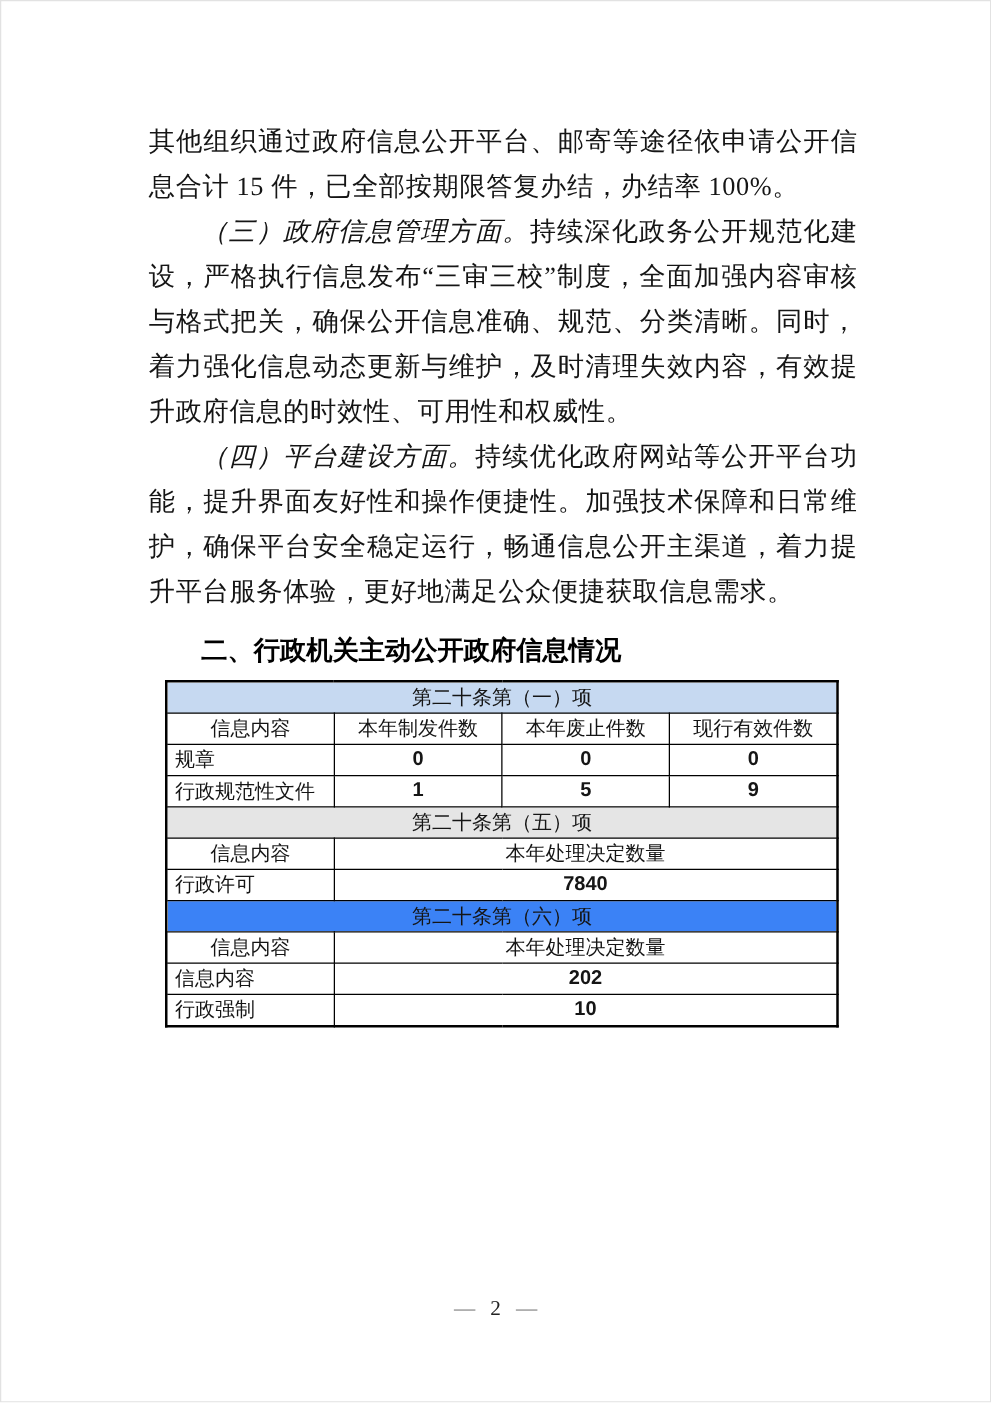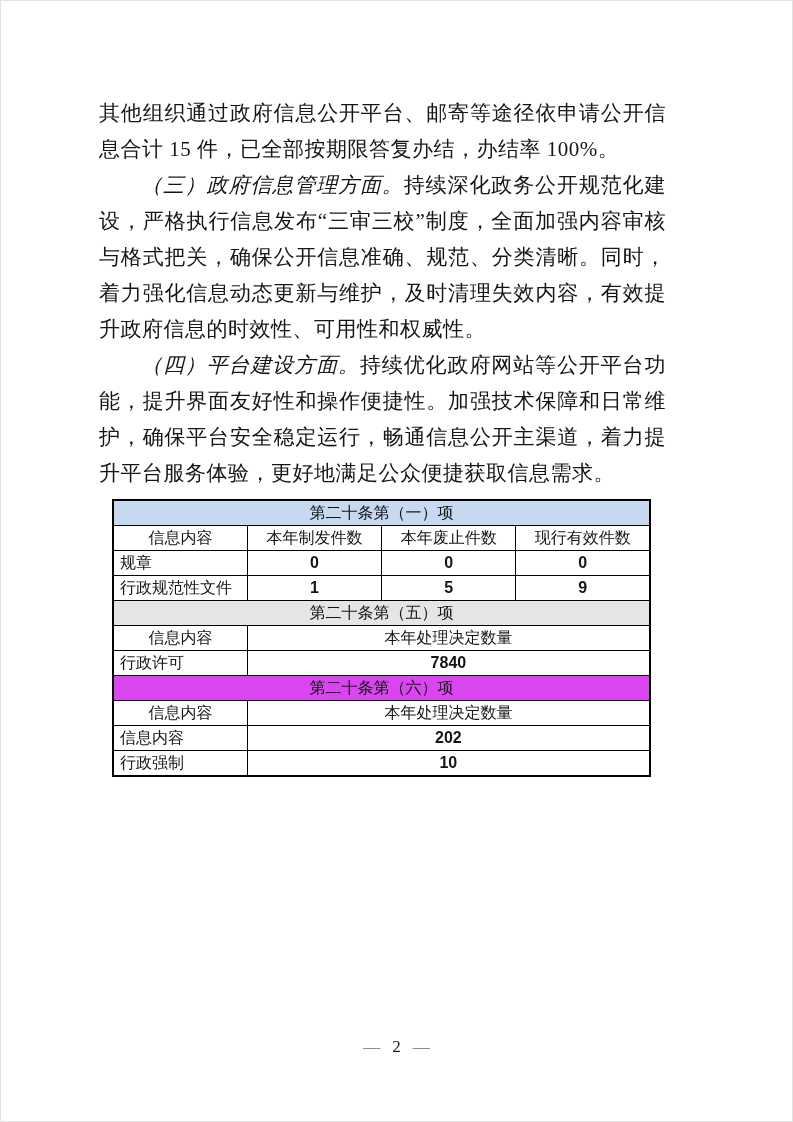--- a/index.html
+++ b/index.html
@@ -6,21 +6,21 @@
   .page {
     position:relative;
     width:793px; height:1122px;
     box-sizing:border-box;
     background:#ffffff;
     border:1px solid #e2e2e2;
     font-family:"Liberation Serif","DejaVu Serif",serif;
     color:#151515;
     overflow:hidden;
   }
-  .content { position:absolute; left:98px; top:94px; width:567px; }
+  .content { position:absolute; left:118px; top:94px; width:567px; }
   .para {
     margin:0;
     font-size:21px;
     line-height:36px;
     text-align:justify;
     letter-spacing:0.5px;
   }
   .para.indent { text-indent:42px; }
   .lead { font-style:italic; }
   .section-heading {
@@ -73,20 +73,21 @@
 <div class="page">
   <div class="content">
 
     <p class="para">其他组织通过政府信息公开平台、邮寄等途径依申请公开信息合计 15 件，已全部按期限答复办结，办结率 100%。</p>
 
     <p class="para indent"><span class="lead">（三）政府信息管理方面。</span><span>持续深化政务公开规范化建设，严格执行信息发布“三审三校”制度，全面加强内容审核与格式把关，确保公开信息准确、规范、分类清晰。同时，着力强化信息动态更新与维护，及时清理失效内容，有效提升政府信息的时效性、可用性和权威性。</span></p>
 
     <p class="para indent"><span class="lead">（四）平台建设方面。</span><span>持续优化政府网站等公开平台功能，提升界面友好性和操作便捷性。加强技术保障和日常维护，确保平台安全稳定运行，畅通信息公开主渠道，着力提升平台服务体验，更好地满足公众便捷获取信息需求。</span></p>
 
 
+    <h2 class="section-heading">二、行政机关主动公开政府信息情况</h2>
 
     <div class="table-wrap">
       <table class="gov">
         <colgroup>
           <col style="width:25%">
             <col style="width:25%">
             <col style="width:25%">
             <col style="width:25%">
         </colgroup>
         <tbody>
@@ -116,21 +117,21 @@
             </tr>
             <tr>
               <td class="col-head">信息内容</td>
               <td class="col-head" colspan="3">本年处理决定数量</td>
             </tr>
             <tr>
               <td class="row-label">行政许可</td>
               <td class="num" colspan="3">7840</td>
             </tr>
             <tr>
-              <td colspan="4" class="sec-title" style="background: #d946ef;">第二十条第（六）项</td>
+              <td colspan="4" class="sec-title" style="background: #3b82f6;">第二十条第（六）项</td>
             </tr>
             <tr>
               <td class="col-head">信息内容</td>
               <td class="col-head" colspan="3">本年处理决定数量</td>
             </tr>
             <tr>
               <td class="row-label">信息内容</td>
               <td class="num" colspan="3">202</td>
             </tr>
             <tr>

